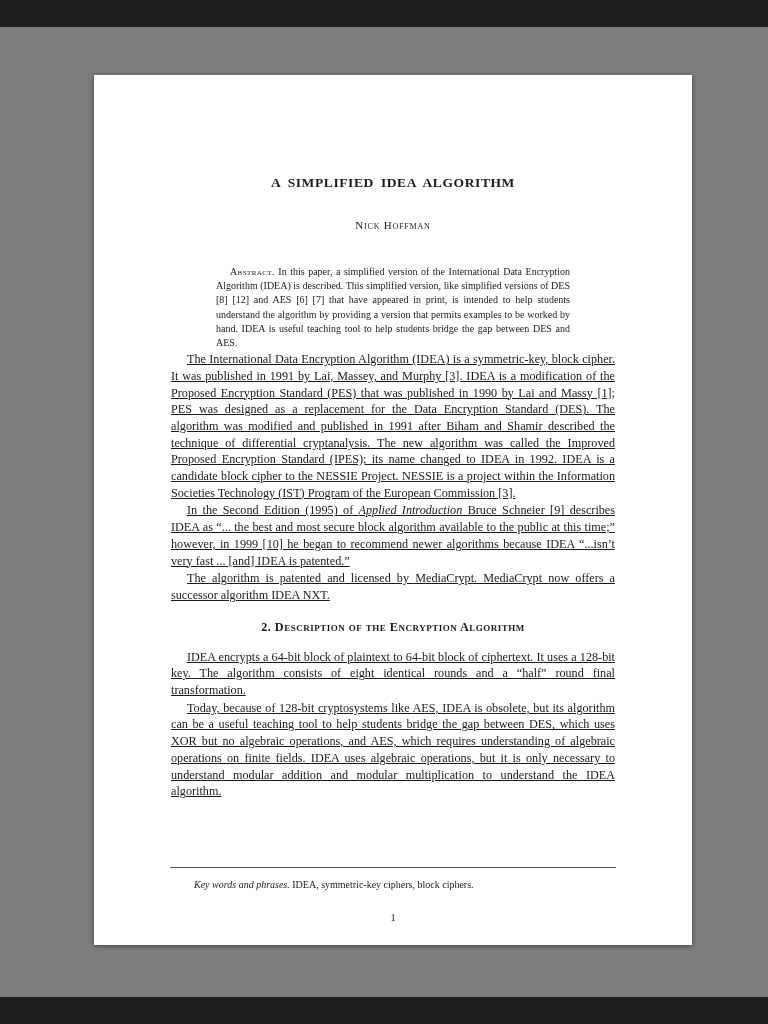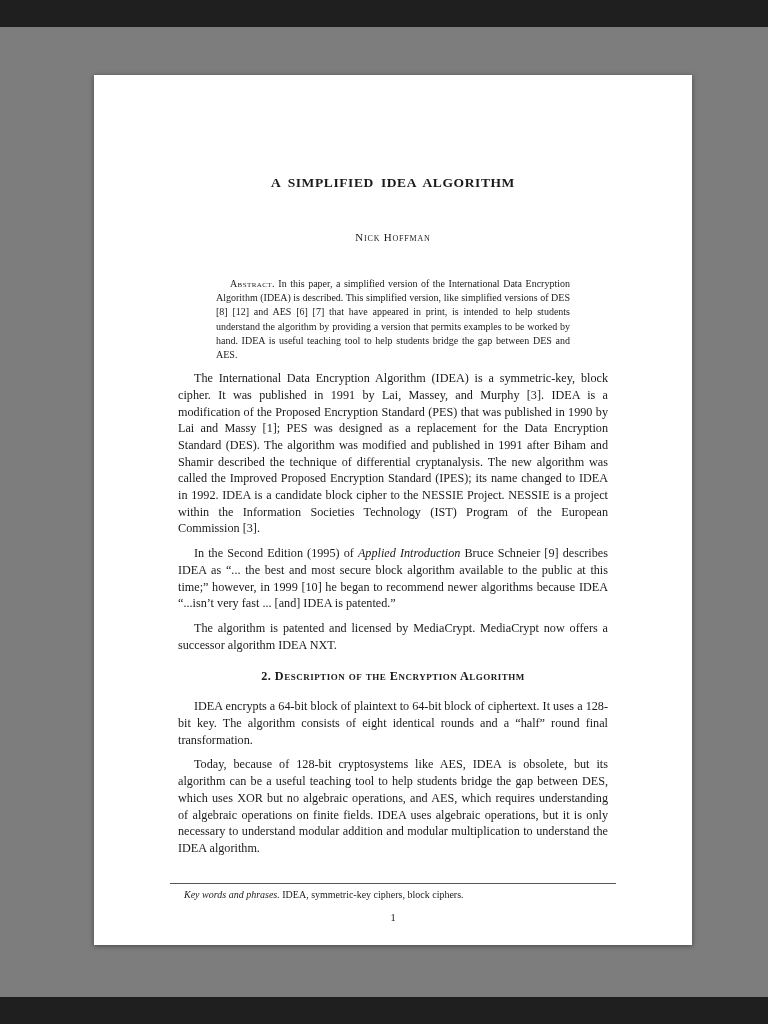--- a/index.html
+++ b/index.html
@@ -31,21 +31,21 @@
     padding:100px 76px 0 76px;
     overflow:hidden;
   }
   .title{
     margin:0;
     font-size:13.5px;font-weight:bold;
     text-align:center;
     letter-spacing:0.6px;word-spacing:3px;
   }
   .author{
-    margin-top:40px;
+    margin-top:28px;
     font-size:11px;
     text-align:center;
     font-variant:small-caps;
     letter-spacing:0.8px;
   }
   .abstract{
     margin:34px 46px 0 46px;
     font-size:10px;line-height:1.42;
     text-align:justify;
     text-indent:14px;
@@ -54,36 +54,37 @@
   .sec-heading{
     font-size:12.2px;
     text-align:center;
     font-variant:small-caps;
     letter-spacing:0.5px;
     margin:0;
   }
   .sec-heading.first{margin-top:52px;margin-bottom:14px;}
   .sec-heading.second{margin-top:16px;margin-bottom:14px;}
   .body-text p{
-    margin:8px;
+    margin:1px;
     font-size:12.2px;line-height:1.37;
     text-align:justify;
     text-indent:16px;
+    text-decoration:underline;
   }
   .italic{font-style:italic;}
   .footer{
     position:absolute;left:76px;right:76px;bottom:44px;
   }
   .footnote-rule{
     border:0;border-top:1px solid #555;
     margin:0 0 4px 0;
   }
   .footnote{
     font-size:10px;line-height:1.35;
-    margin:0;
+    margin:10px;
     text-indent:14px;
   }
   .page-number{
     position:absolute;left:0;right:0;bottom:22px;
     text-align:center;
     font-size:10.5px;
   }
 </style>
 </head>
 <body>

